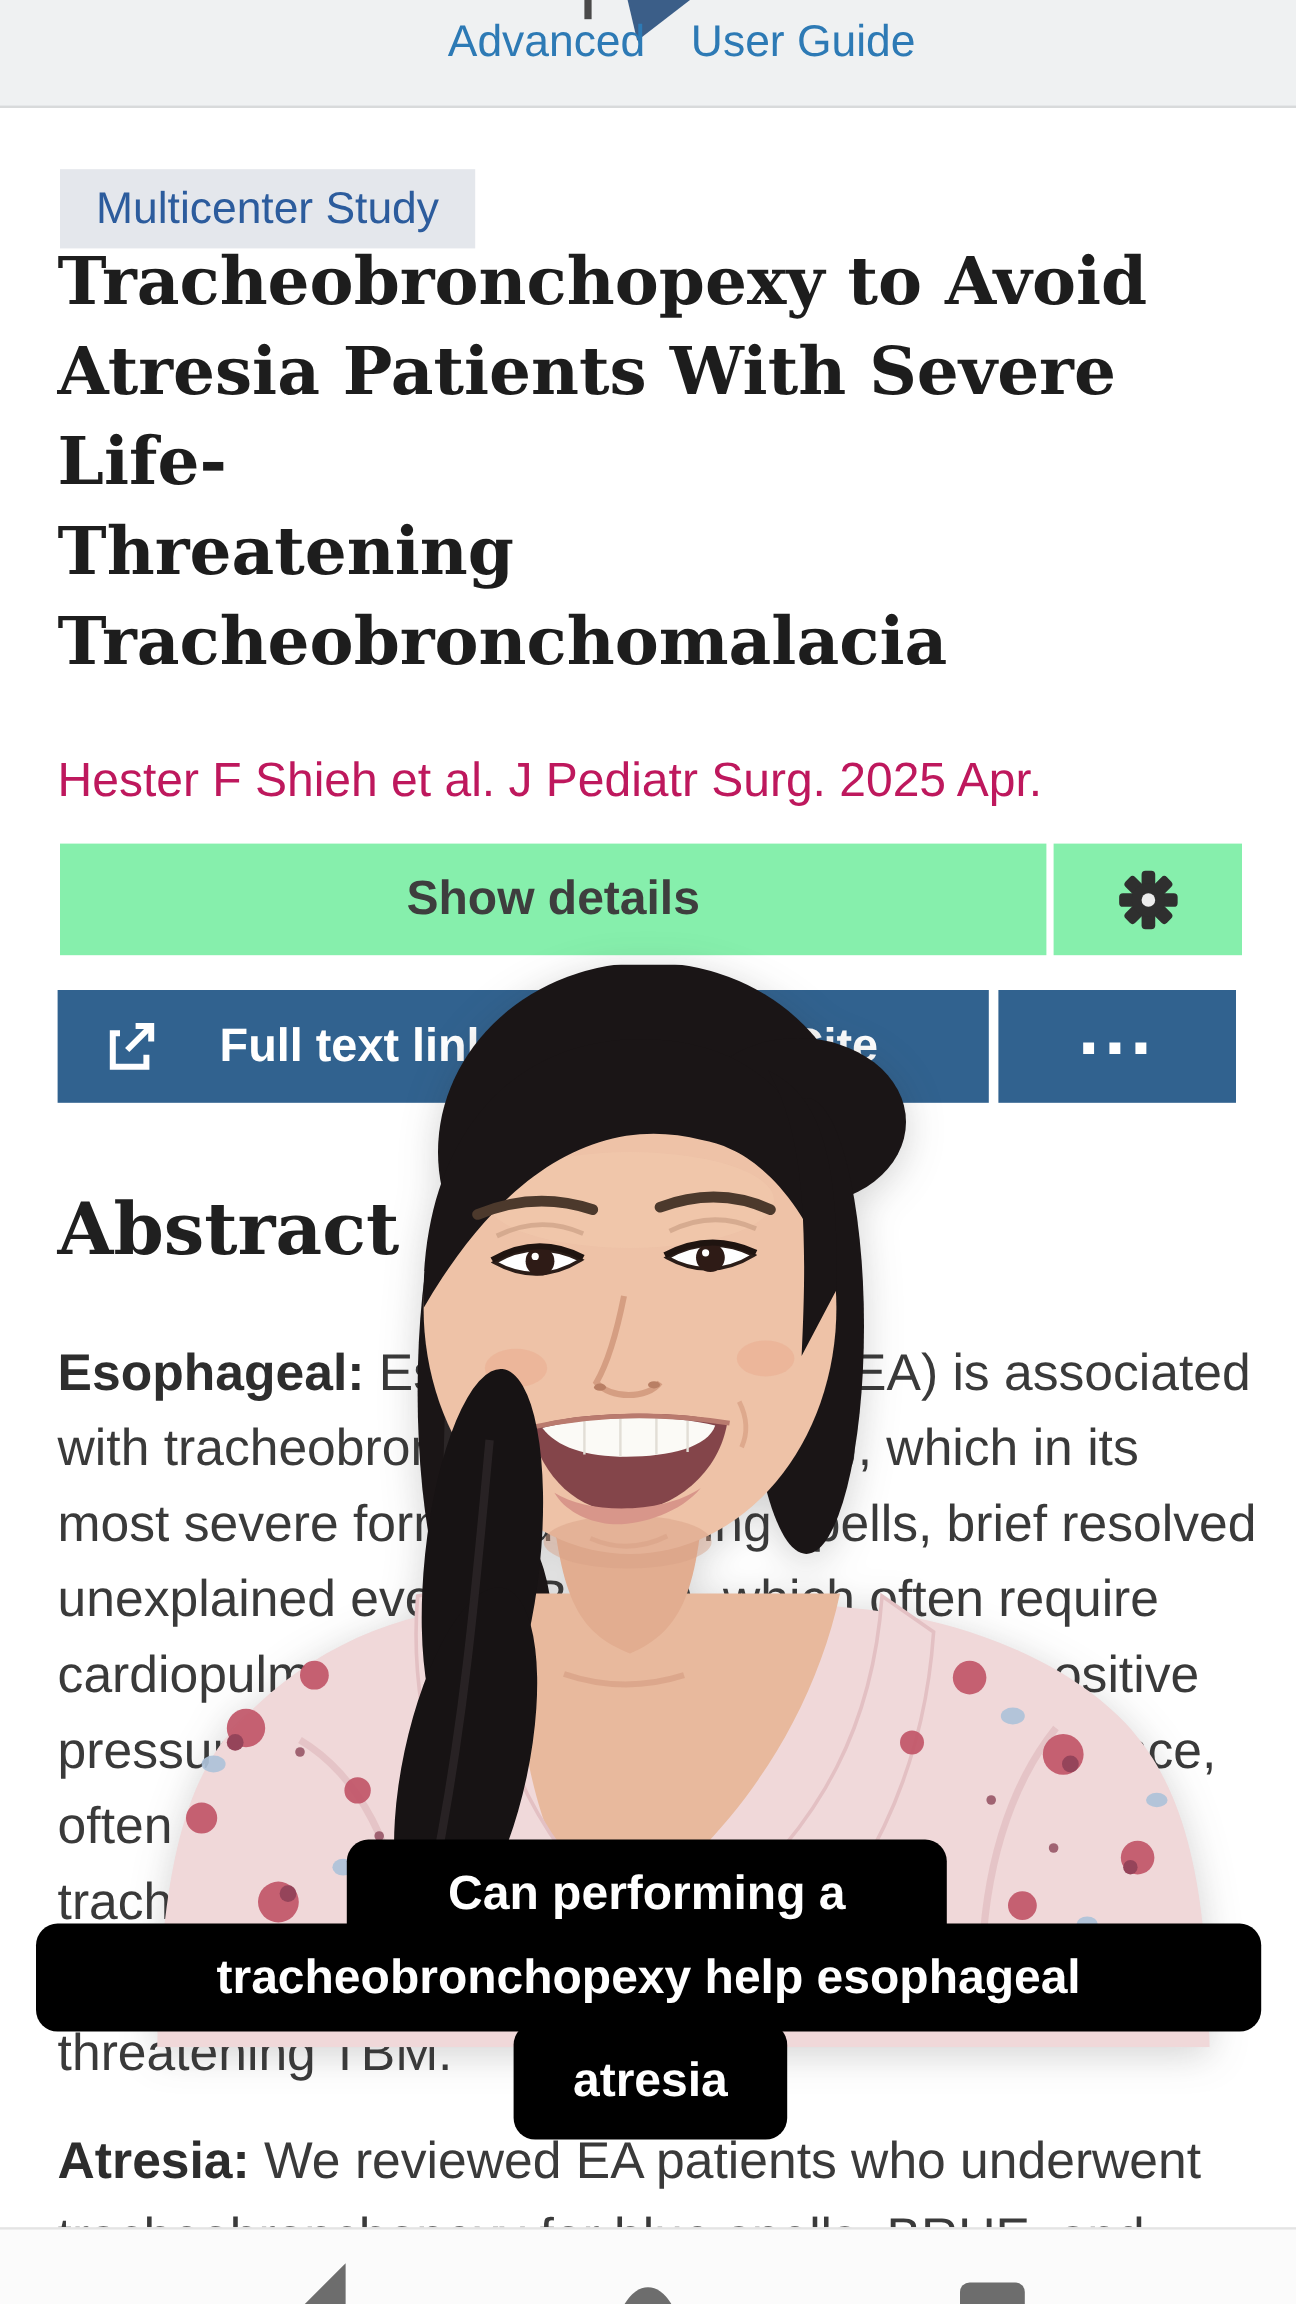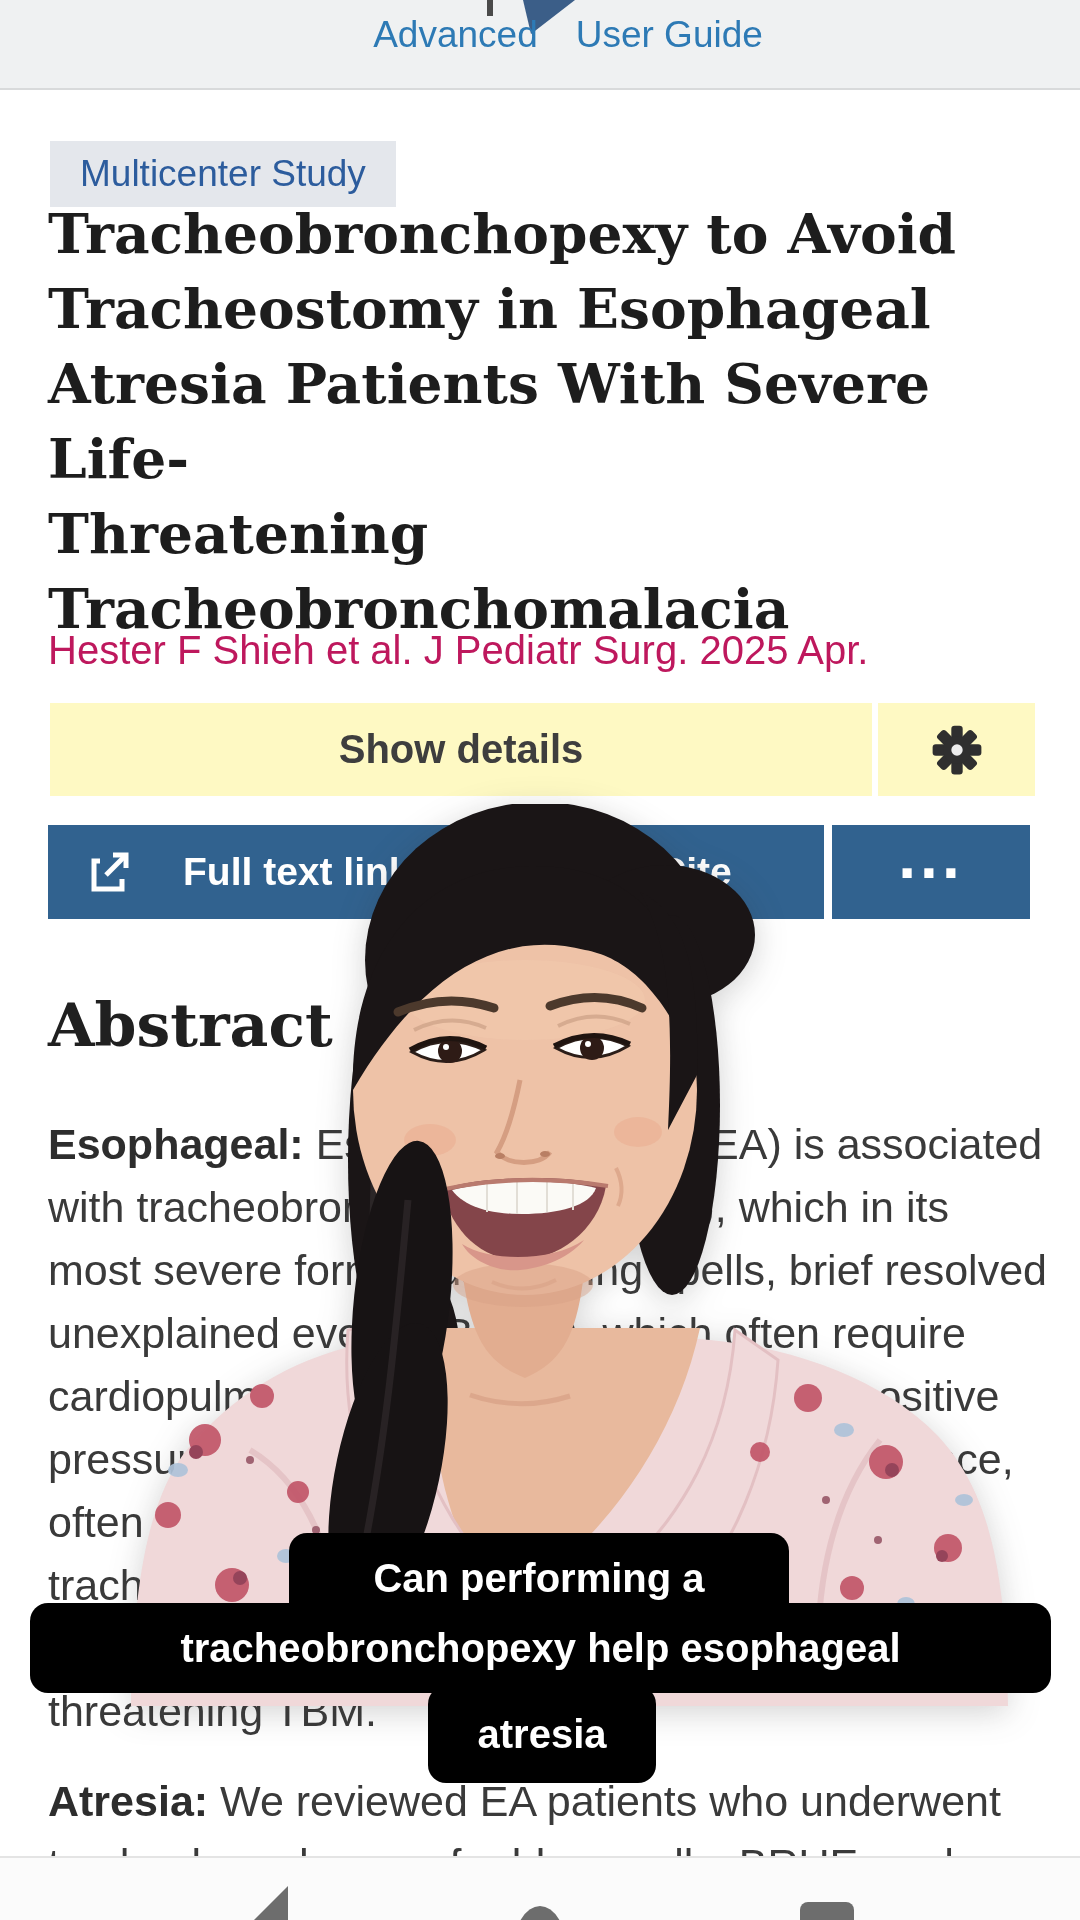--- a/index.html
+++ b/index.html
@@ -16,21 +16,21 @@
 
   
   .badge{left:50px;top:141px;background:#e4e7ec;color:#2c5c9d;font-size:37px;line-height:66px;padding:0 30px;}
 
   
   .title{left:48px;top:196px;width:1000px;font-family:"DejaVu Serif","Liberation Serif",serif;
          font-weight:700;font-size:55px;line-height:75px;color:#1d1d1d;}
   .byline{left:48px;top:628px;font-size:40px;color:#be185d;}
 
   
-  .btn-gray{top:703px;height:93px;background:#fef9c3;display:flex;align-items:center;justify-content:center;}
+  .btn-gray{top:703px;height:93px;background:#86efac;display:flex;align-items:center;justify-content:center;}
   .show-details{left:50px;width:822px;font-size:40px;font-weight:bold;color:#3e3e3e;}
   .gear-btn{left:878px;width:157px;}
 
   
   .blue{background:#31628f;}
   .bar-main{left:48px;top:825px;width:776px;height:94px;}
   .bar-label{position:absolute;color:#fff;font-weight:bold;font-size:39px;top:0;height:94px;display:flex;align-items:center;}
   .ftl-label{left:135px;}
   .cite-label{left:610px;}
   .ext-icon{position:absolute;left:38px;top:24px;}
@@ -69,21 +69,20 @@
   <div class="header-links">
     <span class="header-link">Advanced</span>
     <span class="header-link">User Guide</span>
   </div>
 </div>
 
 <div class="abs badge">Multicenter Study</div>
 
 <div class="abs title">
   <div>Tracheobronchopexy to Avoid</div>
-  <div>Tracheostomy in Esophageal</div>
   <div>Atresia Patients With Severe Life-</div>
   <div>Threatening</div>
   <div>Tracheobronchomalacia</div>
 </div>
 
 <div class="abs byline">Hester F Shieh et al. J Pediatr Surg. 2025 Apr.</div>
 
 <div class="abs btn-gray show-details">Show details</div>
 <div class="abs btn-gray gear-btn">
   <svg width="52" height="52" viewBox="-32 -32 64 64">

